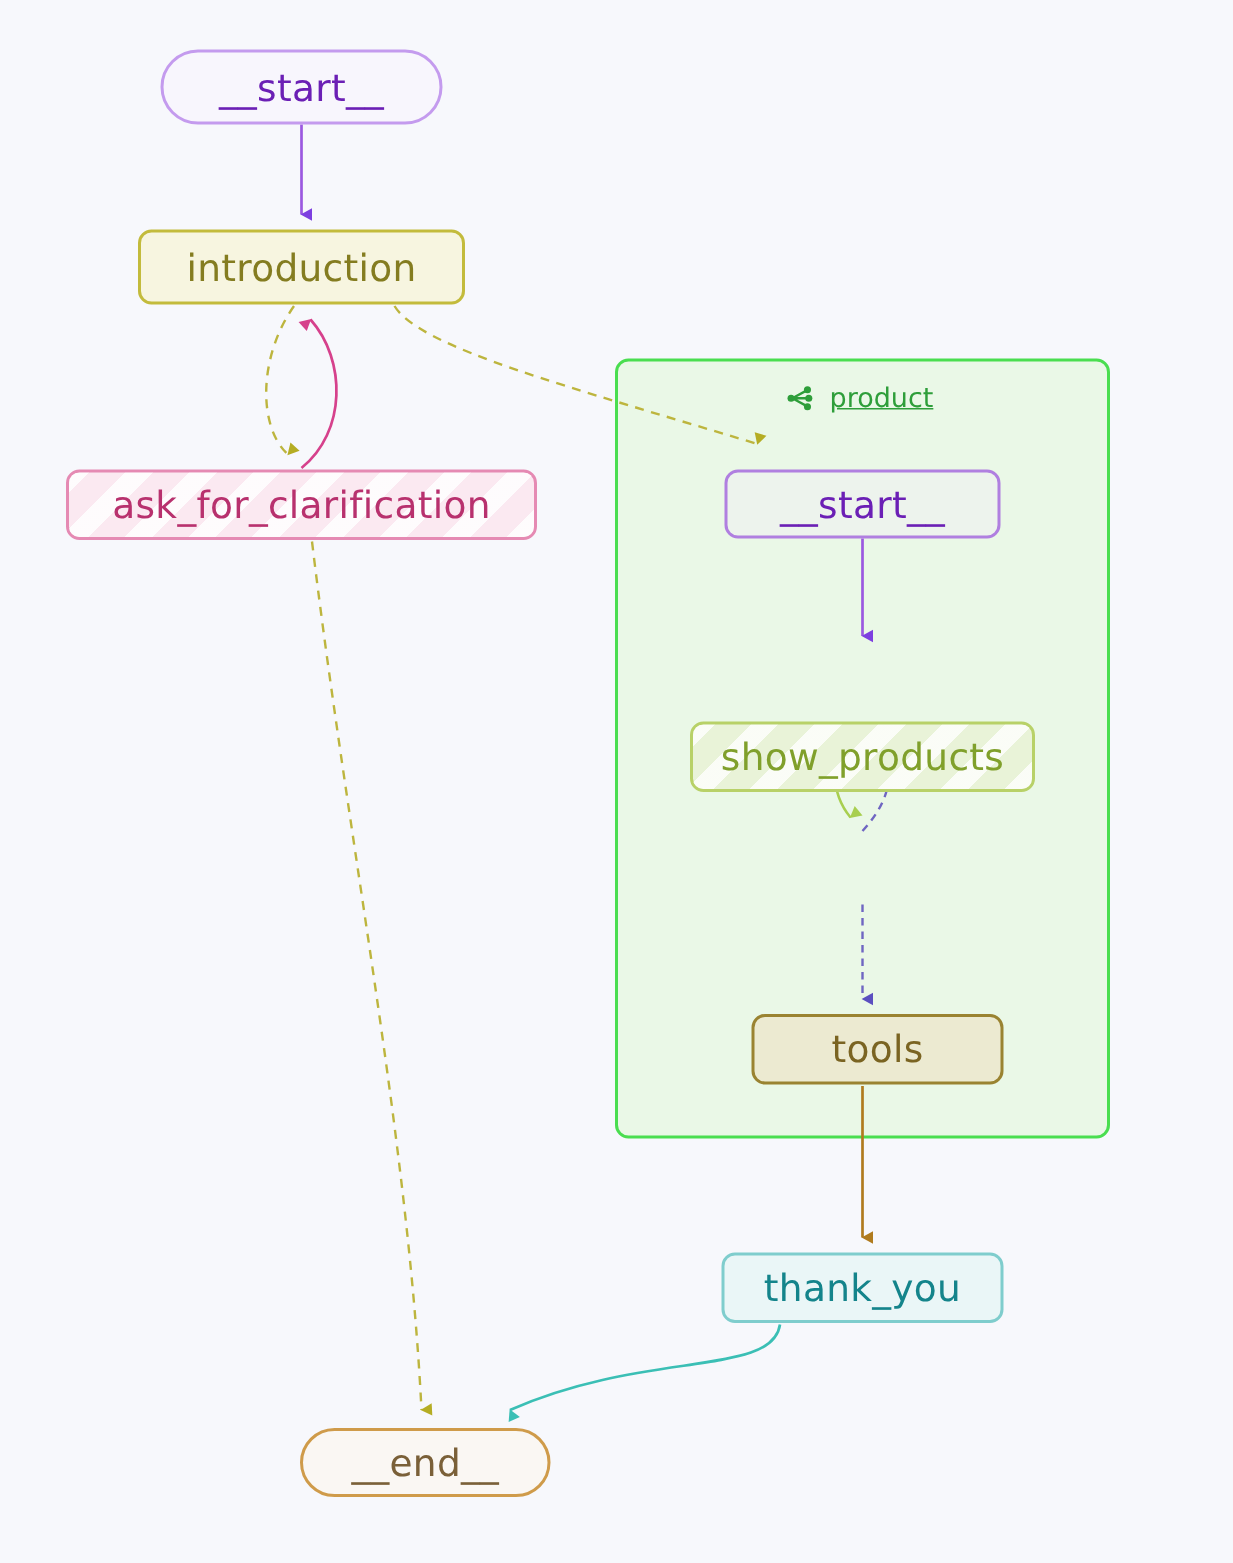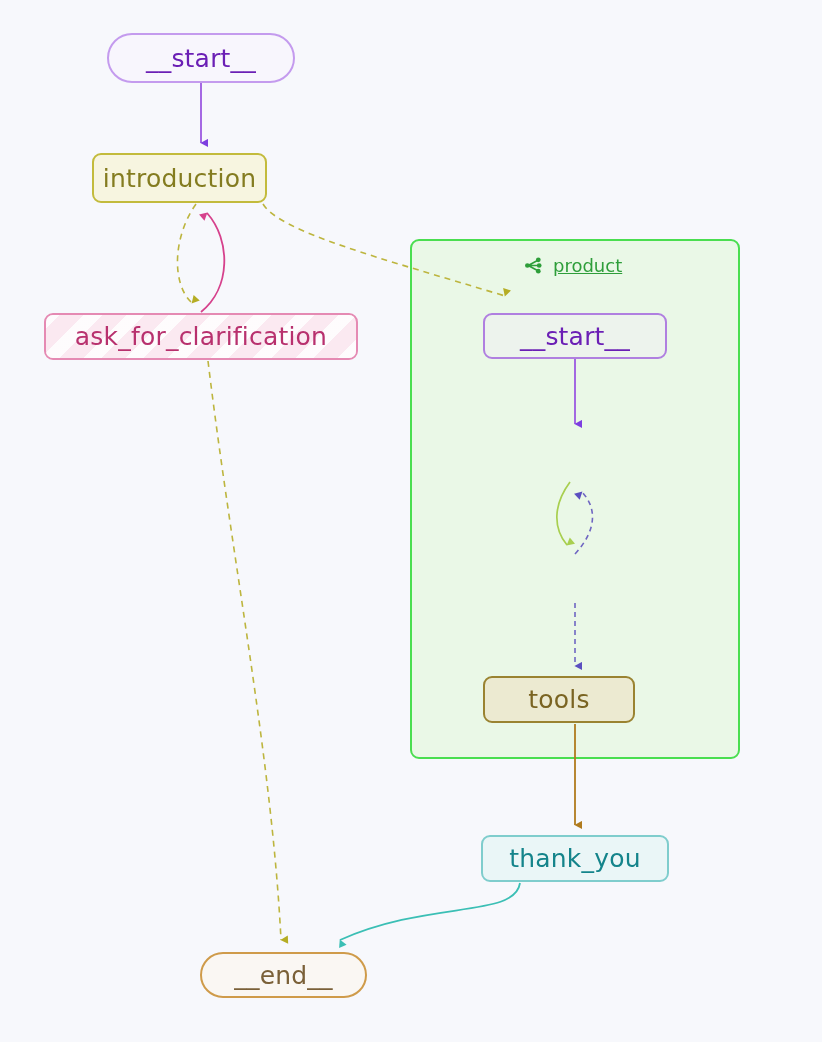--- a/index.html
+++ b/index.html
@@ -193,36 +193,40 @@
 
     <path d="M575,724 L575,825" fill="none" stroke="#b07b1e" stroke-width="1.8" marker-end="url(#ah-brown)"></path>
 
     <path d="M520,883 C515,918 430,900 340,940" fill="none" stroke="#3bbfb5" stroke-width="1.8" marker-end="url(#ah-teal)"></path>
   </svg>
 
   <div class="node pill n-start-outer" style="left:107px; top:33px; width:188px; height:50px;">
     <span class="lbl">__start__</span>
   </div>
 
-  <div class="node rect n-introduction" style="left:92px; top:153px; width:175px; height:50px;">
+  <div class="node rect n-introduction" style="left:92px; top:153px; width:218px; height:50px;">
     <span class="lbl">introduction</span>
   </div>
 
   <div class="node rect n-ask" style="left:44px; top:313px; width:314px; height:47px;">
     <span class="stripes"></span>
     <span class="lbl">ask_for_clarification</span>
   </div>
 
   <div class="node rect n-start-inner" style="left:483px; top:313px; width:184px; height:46px;">
     <span class="lbl">__start__</span>
   </div>
 
-
-
-  <div class="node rect n-tools" style="left:483px; top:676px; width:152px; height:47px;">
+  <div class="node rect n-show" style="left:460px; top:434px; width:230px; height:47px;">
+    <span class="stripes"></span>
+    <span class="lbl">show_products</span>
+  </div>
+
+
+  <div class="node rect n-tools" style="left:501px; top:676px; width:168px; height:47px;">
     <span class="lbl">tools</span>
   </div>
 
   <div class="node rect n-thank" style="left:481px; top:835px; width:188px; height:47px;">
     <span class="lbl">thank_you</span>
   </div>
 
   <div class="node pill n-end" style="left:200px; top:952px; width:167px; height:46px;">
     <span class="lbl">__end__</span>
   </div>

